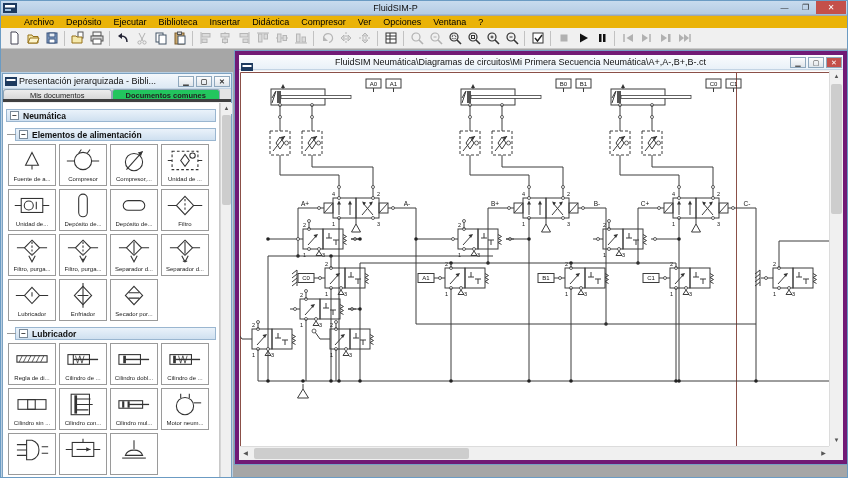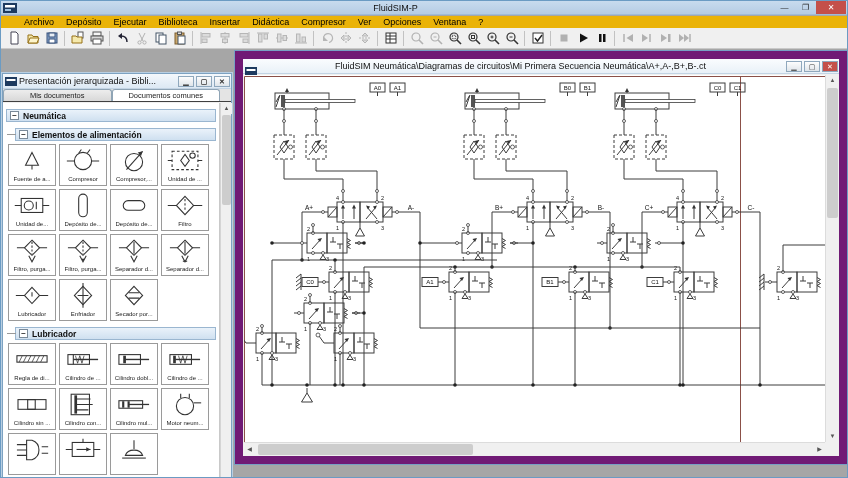--- a/index.html
+++ b/index.html
@@ -35,26 +35,26 @@
   .libwin{position:absolute;left:1px;top:3px;width:230px;height:418px;
     background:#f0f0f0;border:1px solid #7da2c1;box-shadow:0 0 0 1px #b9cfe2;margin-top:20px;}
   .libtitle{height:15px;background:linear-gradient(#f4f8fc,#dde9f4);display:flex;
     align-items:center;font-size:9px;font-weight:bold;color:#111;border-bottom:1px solid #c3d4e4;}
   .libtitle .wicon{width:12px;height:9px;margin:0 2px;}
   .libtitle .wtitle{flex:1;font-weight:normal;font-size:9px;white-space:nowrap;overflow:hidden;}
   .wbtns{display:flex;margin-right:1px;}
   .wbtn{width:16px;height:11px;background:linear-gradient(#fdfdfd,#dfe5ea);
     border:1px solid #8fa8bd;margin-left:2px;font-size:7px;line-height:9px;text-align:center;color:#333;}
   .wbtn.red{background:#c4504a;color:#fff;}
-  .tabs{height:13px;display:flex;background:#e4e4e4;border-bottom:1px solid #404040;
+  .tabs{height:13px;display:flex;background:#e4e4e4;border-bottom:3px solid #404040;
     padding-right:11px;}
   .tab{flex:1;font-size:7.5px;text-align:center;line-height:12px;color:#222;
     border:1px solid #8fa4b5;border-bottom:none;border-radius:3px 3px 0 0;
     background:linear-gradient(#ededed,#d8d8d8);white-space:nowrap;overflow:hidden;}
-  .tab.active{background:#ffffff;font-weight:normal;}
+  .tab.active{background:#22c55e;font-weight:bold;}
   .libbody{position:absolute;left:0;top:29px;right:11px;bottom:0;background:#fff;
     overflow:hidden;border-right:1px solid #c9c9c9;}
   .lib-header{margin:6px 3px 2px 3px;height:13px;display:flex;align-items:center;
     border:1px solid #9ab6d0;background:linear-gradient(#eaf2fa,#cfe0f0);
     font-size:8.5px;font-weight:bold;color:#111;}
   .lib-header .tg{width:9px;height:9px;border:1px solid #7a8a99;background:#fff;
     font-size:8px;line-height:7px;text-align:center;margin:0 4px 0 3px;color:#333;}
   .lib-header.child{margin-left:12px;position:relative;}
   .lib-header.child:before{content:"";position:absolute;left:-9px;top:5px;width:9px;height:1px;background:#999;}
   .lib-grid{display:grid;grid-template-columns:repeat(4,48px);gap:3px;margin:3px 0 3px 5px;}
@@ -62,21 +62,21 @@
     display:flex;flex-direction:column;align-items:center;}
   .cell svg{width:40px;height:28px;margin-top:2px;}
   .cell .clabel{font-size:6px;color:#222;line-height:8px;white-space:nowrap;overflow:hidden;max-width:46px;}
   .libscroll{position:absolute;right:0;top:29px;bottom:0;width:11px;background:#f0f0f0;
     border-left:1px solid #d5d5d5;}
   .sb-arrow{position:absolute;left:0;width:11px;height:11px;font-size:6px;color:#555;
     text-align:center;line-height:11px;background:#f0f0f0;}
   .sb-thumb{position:absolute;left:1px;width:9px;background:#cdcdcd;border-radius:2px;}
   
   .cirwin{position:absolute;left:234px;top:1px;width:612px;height:413px;
-    background:#f0f0f0;border:8px solid #701a75;box-shadow:0 0 0 1px #77a0c4;}
+    background:#f0f0f0;border:4px solid #701a75;box-shadow:0 0 0 1px #77a0c4;}
   .cirtitle{height:15px;background:linear-gradient(#fafcfe,#e9f1f8);display:flex;
     align-items:center;border-bottom:1px solid #c3d4e4;}
   .cirtitle .wtitle{flex:1;text-align:center;font-size:9px;color:#111;white-space:nowrap;overflow:hidden;}
   .canvas{position:absolute;left:1px;top:16px;right:14px;bottom:14px;background:#fff;overflow:hidden;}
   .vscroll{position:absolute;right:1px;top:16px;bottom:14px;width:13px;background:#f0f0f0;border-left:1px solid #dcdcdc;}
   .hscroll{position:absolute;left:1px;bottom:1px;right:14px;height:13px;background:#f0f0f0;border-top:1px solid #dcdcdc;}
   .hs-thumb{position:absolute;top:1px;height:11px;background:#cdcdcd;border-radius:2px;}
   .corner{position:absolute;right:1px;bottom:1px;width:13px;height:13px;background:#f0f0f0;}
   #circuitSvg text{fill:#111;stroke:none;font-family:"Liberation Sans",sans-serif;}
   

